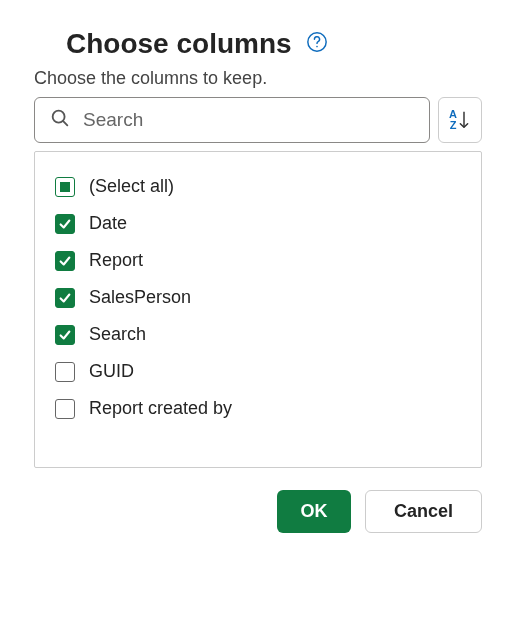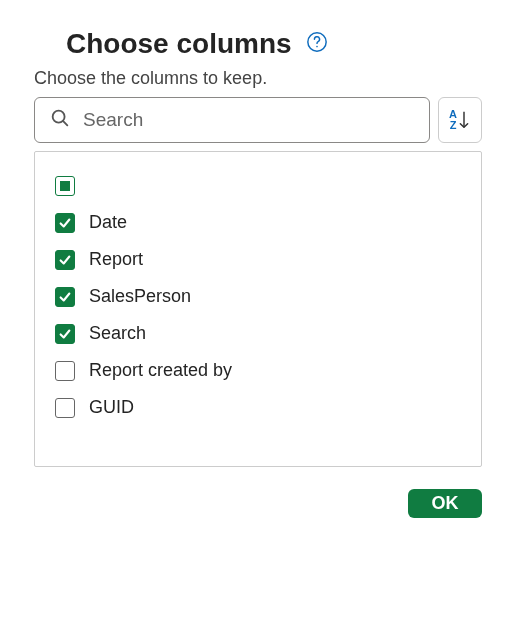--- a/index.html
+++ b/index.html
@@ -19,21 +19,21 @@
     .sort svg { width: 14px; height: 22px; }
     .list { border: 1px solid #ccc; border-radius: 2px; padding: 16px 20px 40px; }
     .item { display: flex; align-items: center; gap: 14px; padding: 8px 0; cursor: pointer; }
     .cb { width: 20px; height: 20px; border: 1px solid #666; border-radius: 3px; display: flex; align-items: center; justify-content: center; flex-shrink: 0; }
     .cb.checked { background: #107c41; border-color: #107c41; }
     .cb.checked svg { width: 14px; height: 14px; color: #fff; }
     .cb.indeterminate { border-color: #107c41; }
     .cb.indeterminate .sq { width: 10px; height: 10px; background: #107c41; }
     .label { font-size: 18px; color: #242424; }
     .footer { display: flex; justify-content: flex-end; gap: 14px; margin-top: 22px; }
-    .btn { font-size: 18px; font-weight: 600; padding: 4px 22px; border-radius: 6px; cursor: pointer; min-width: 74px; }
+    .btn { font-size: 18px; font-weight: 600; padding: 10px 22px; border-radius: 6px; cursor: pointer; min-width: 74px; }
     .btn-primary { background: #107c41; color: #fff; border: none; }
     .btn-secondary { background: #fff; color: #242424; border: 1px solid #ccc; padding: 10px 28px; }
   </style>
 </head>
 <body>
 
 <div class="hdr">
   <h1 class="title">Choose columns</h1>
   <span>
     <svg class="help" viewBox="0 0 24 24" fill="none" stroke="currentColor" stroke-width="1.6">
@@ -68,20 +68,21 @@
       </svg>
     </span>
   </button>
 </div>
 
 <div class="list">
   <div class="item">
     <span class="cb indeterminate">
         <span class="sq"></span>
       </span>
+    <span class="label">(Select all)</span>
   </div>
   <div class="item">
     <span class="cb checked">
       <svg viewBox="0 0 16 16" fill="none" stroke="currentColor" stroke-width="2.4">
           <polyline points="3,8.5 6.5,12 13,4" stroke-linecap="round" stroke-linejoin="round"></polyline>
         </svg>
     </span>
     <span class="label">Date</span>
   </div>
   <div class="item">
@@ -103,23 +104,24 @@
   <div class="item">
     <span class="cb checked">
       <svg viewBox="0 0 16 16" fill="none" stroke="currentColor" stroke-width="2.4">
           <polyline points="3,8.5 6.5,12 13,4" stroke-linecap="round" stroke-linejoin="round"></polyline>
         </svg>
     </span>
     <span class="label">Search</span>
   </div>
   <div class="item">
     <span class="cb"></span>
-    <span class="label">Report created by</span>
+    <span class="label">GUID</span>
   </div>
   <div class="item">
     <span class="cb"></span>
-    <span class="label">GUID</span>
+    <span class="label">Report created by</span>
   </div>
 </div>
 
 <div class="footer">
   <button class="btn btn-primary">OK</button>
+  <button class="btn btn-secondary">Cancel</button>
 </div>
 
 </body></html>

